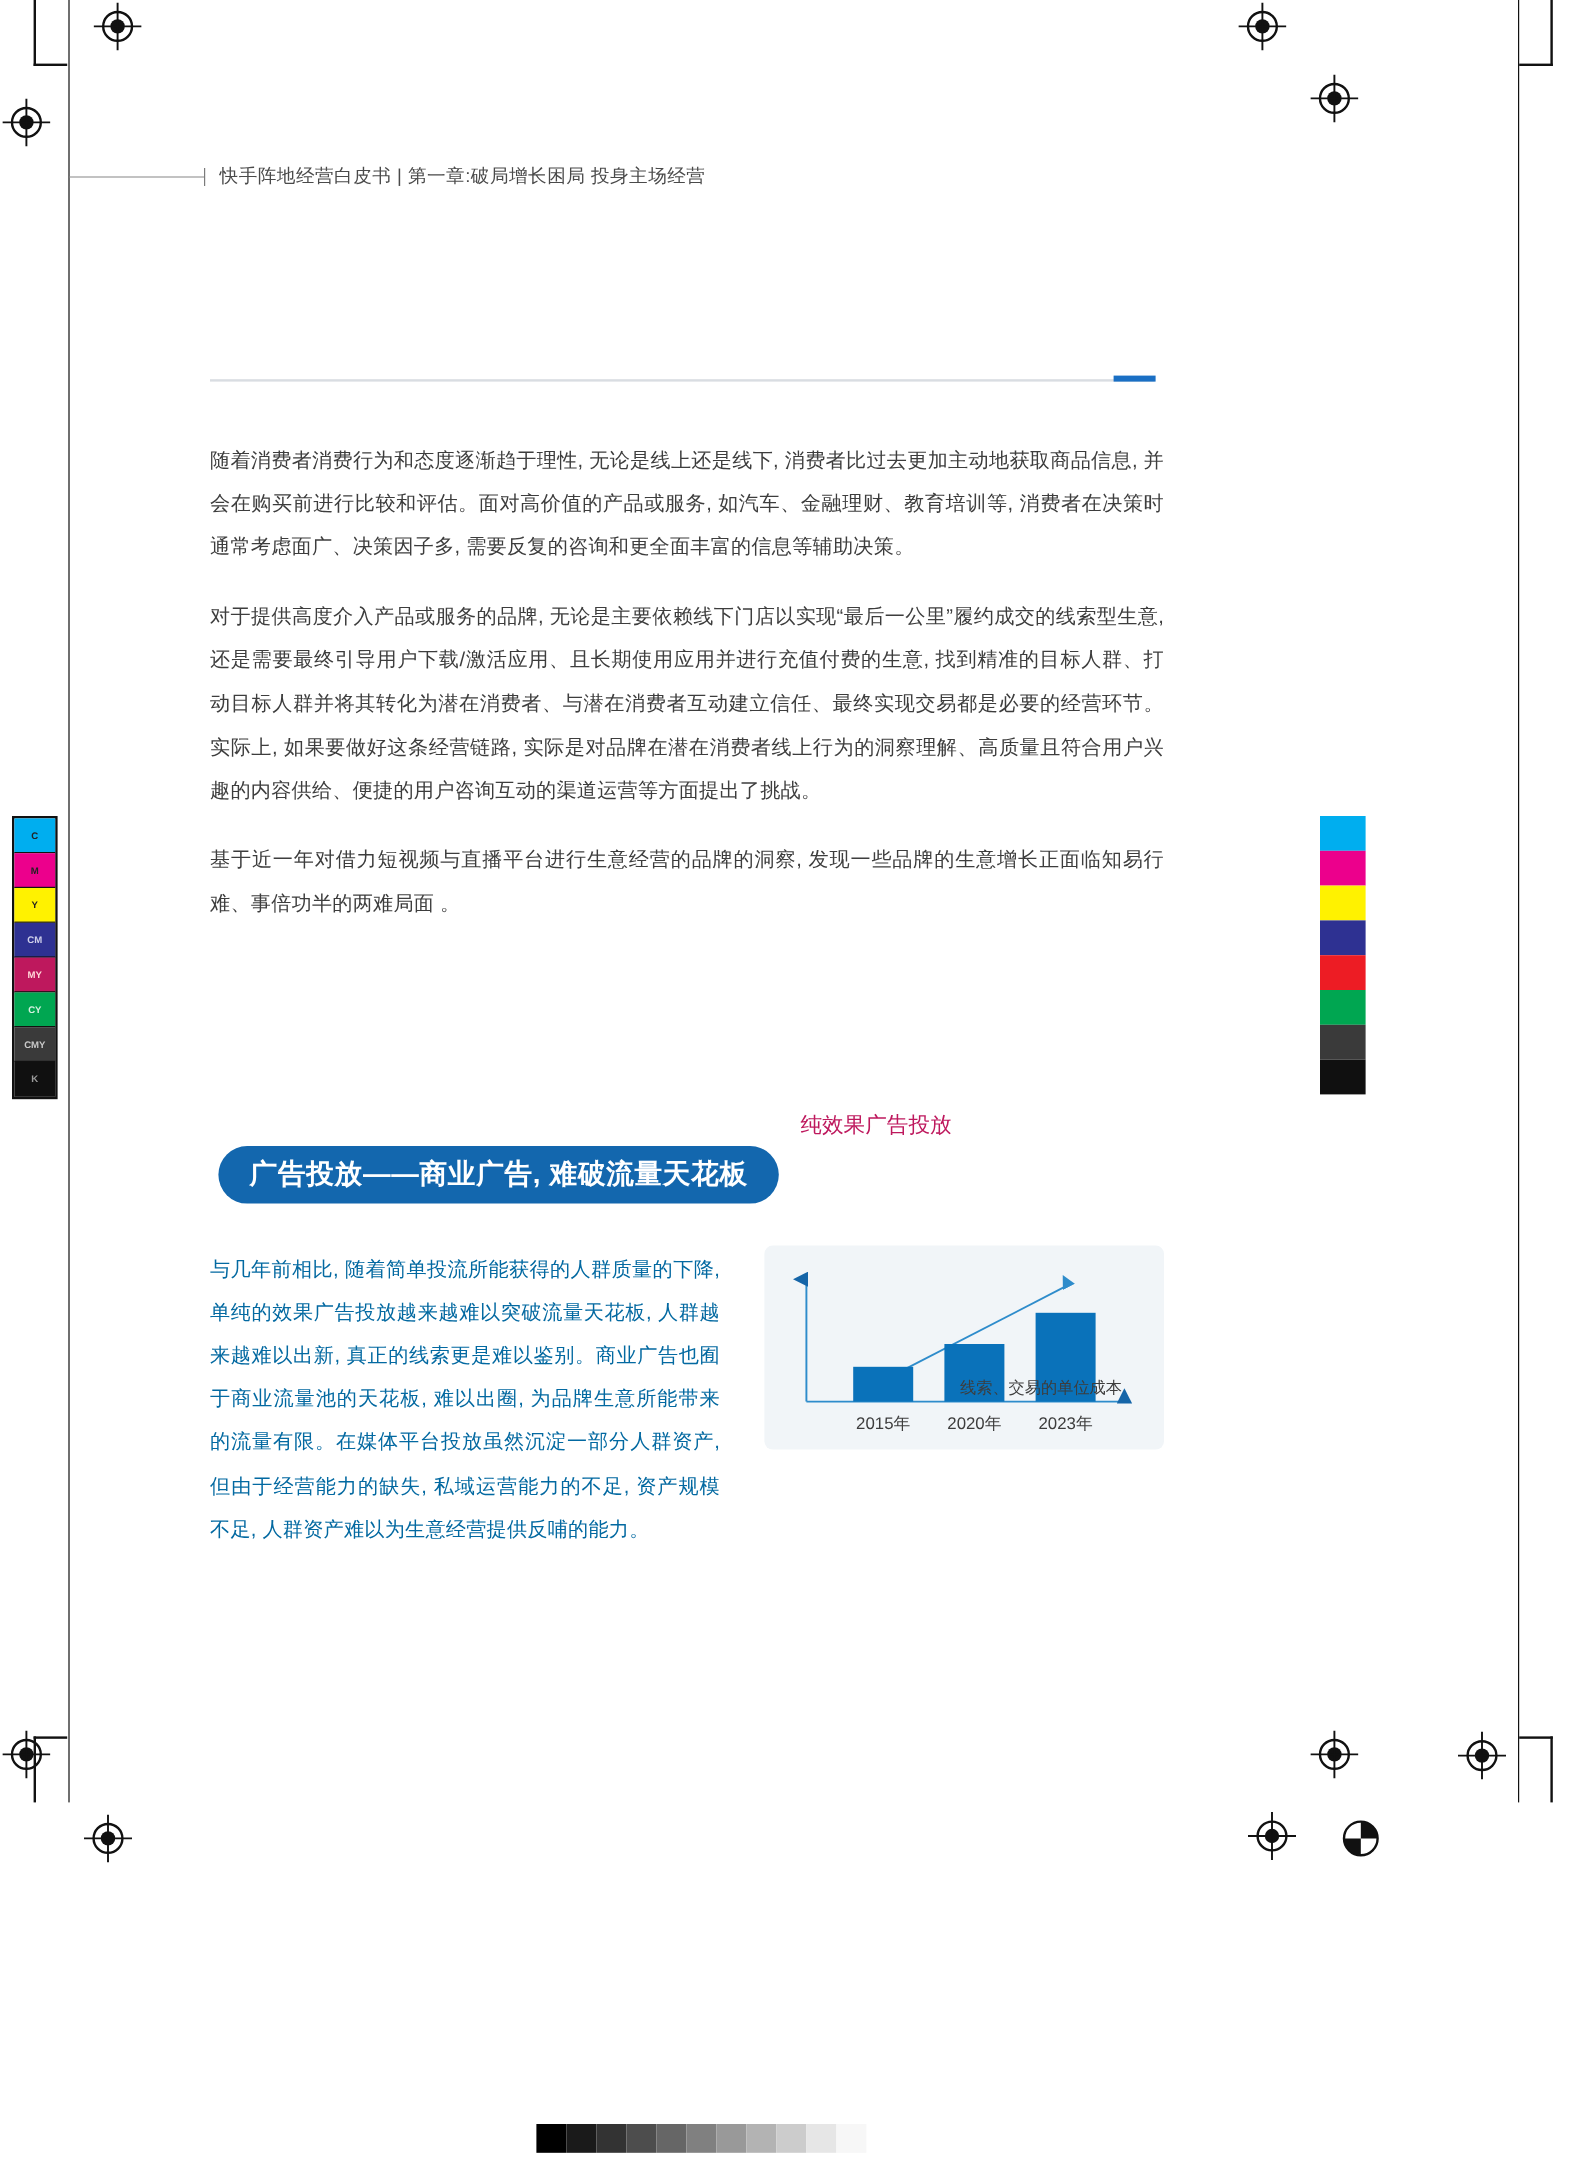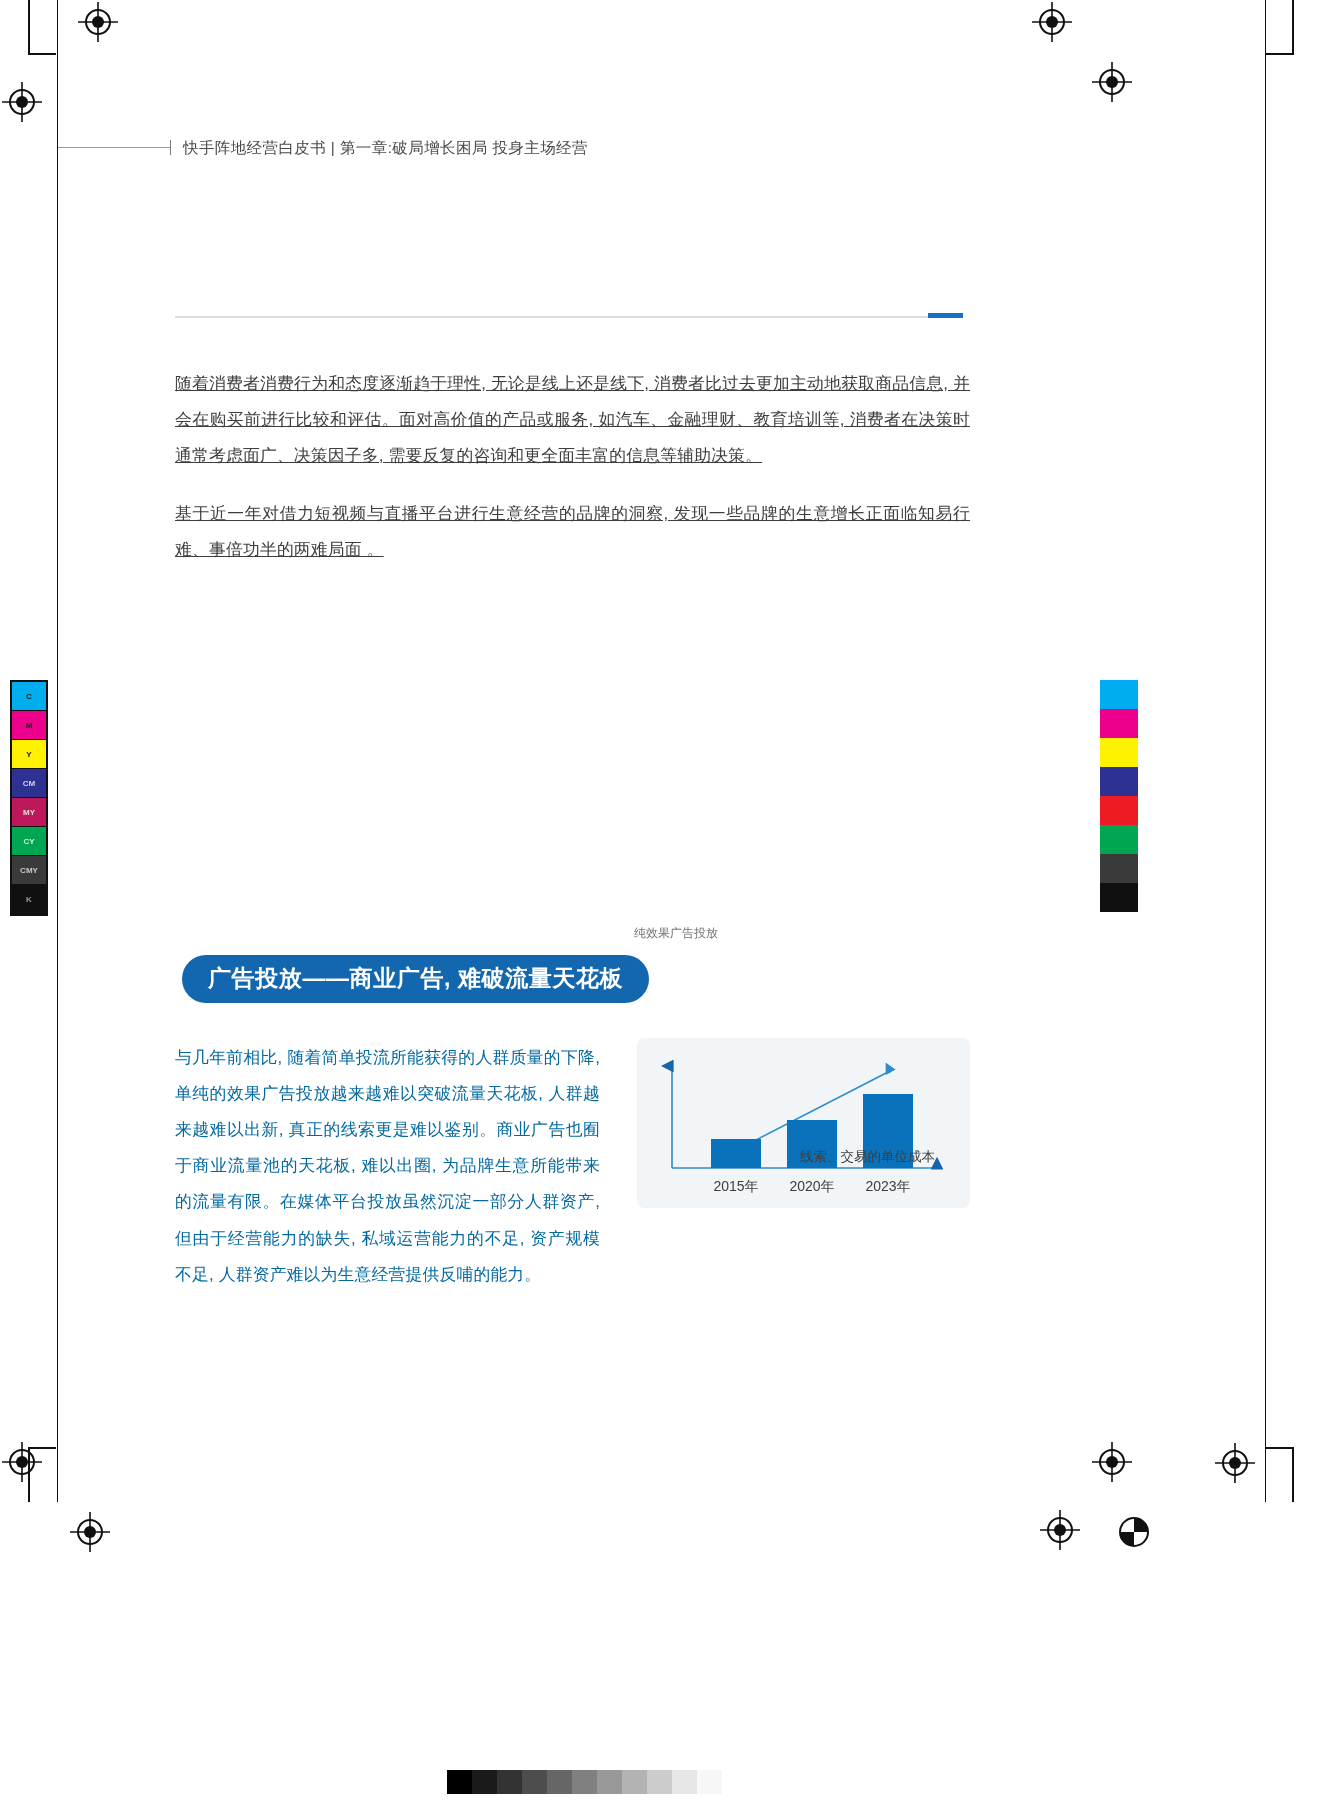--- a/index.html
+++ b/index.html
@@ -45,43 +45,43 @@
           font-size:43px; font-weight:700; color:#1a73c4;
           letter-spacing:.5px; line-height:1.1; white-space:nowrap; }
 
   .divider{ position:absolute; left:175px; top:316px; width:787px; height:2px;
             background:#d9dde2; }
   .divider-cap{ position:absolute; left:928px; top:313px; width:35px; height:5px;
             background:#1a6fc4; }
 
   .body{ position:absolute; left:175px; top:366px; width:795px; }
   .body p{ font-size:16.8px; line-height:2.15; color:#3d3d3d;
-           text-align:justify; letter-spacing:.2px; margin-bottom:22px;text-decoration:underline; }
+           text-align:justify; letter-spacing:.2px; margin-bottom:22px; }
   .body p:last-child{ margin-bottom:0; }
 
   
   .pill{ position:absolute; left:182px; top:955px;
          background:#1367ae; color:#fff; border-radius:26px;
          padding:10px 26px 12px 26px; font-size:23px; font-weight:700;
          letter-spacing:.6px; white-space:nowrap; line-height:1.15; }
 
   
   .lower-text{ position:absolute; left:175px; top:1040px; width:425px; }
   .lower-text p{ font-size:16.8px; line-height:2.15; color:#0369a1;
                  text-align:justify; letter-spacing:.2px; }
 
   
   .chart-card{ position:absolute; left:637px; top:1038px;
                width:333px; height:170px; background:#f1f5f8;
                border-radius:7px; }
   .chart-inner{ position:absolute; left:637px; top:1038px;
                 width:384px; height:170px; }
   .chart-svg{ display:block; }
-  .axis-title{ position:absolute; left:634px; top:925px; font-size:12px;
-               color:#737373; white-space:nowrap; }
+  .axis-title{ position:absolute; left:667px; top:925px; font-size:18px;
+               color:#be185d; white-space:nowrap; }
   .x-caption{ position:absolute; left:800px; top:1148px; font-size:13.5px;
               color:#3d3d3d; white-space:nowrap; }
 
   .tick-label{ font-size:14px; fill:#3d3d3d; }
 
   .pagenum{ position:absolute; left:0; top:1410px; width:1322px;
             text-align:center; font-size:15px; color:#555; }
 
   
   .gray-strip{ position:absolute; left:447px; top:1770px;
@@ -220,20 +220,21 @@
     <span class="tick"></span>
     <span class="htext">快手阵地经营白皮书 | 第一章:破局增长困局 投身主场经营</span>
   </div>
 
 
   <div class="divider"></div>
   <div class="divider-cap"></div>
 
   <div class="body">
     <p>随着消费者消费行为和态度逐渐趋于理性, 无论是线上还是线下, 消费者比过去更加主动地获取商品信息, 并会在购买前进行比较和评估。面对高价值的产品或服务, 如汽车、金融理财、教育培训等, 消费者在决策时通常考虑面广、决策因子多, 需要反复的咨询和更全面丰富的信息等辅助决策。</p>
+    <p>对于提供高度介入产品或服务的品牌, 无论是主要依赖线下门店以实现“最后一公里”履约成交的线索型生意, 还是需要最终引导用户下载/激活应用、且长期使用应用并进行充值付费的生意, 找到精准的目标人群、打动目标人群并将其转化为潜在消费者、与潜在消费者互动建立信任、最终实现交易都是必要的经营环节。实际上, 如果要做好这条经营链路, 实际是对品牌在潜在消费者线上行为的洞察理解、高质量且符合用户兴趣的内容供给、便捷的用户咨询互动的渠道运营等方面提出了挑战。</p>
     <p>基于近一年对借力短视频与直播平台进行生意经营的品牌的洞察, 发现一些品牌的生意增长正面临知易行难、事倍功半的两难局面 。</p>
   </div>
 
   <div class="pill">广告投放——商业广告, 难破流量天花板</div>
 
   <div class="lower-text">
     <p>与几年前相比, 随着简单投流所能获得的人群质量的下降, 单纯的效果广告投放越来越难以突破流量天花板, 人群越来越难以出新, 真正的线索更是难以鉴别。商业广告也囿于商业流量池的天花板, 难以出圈, 为品牌生意所能带来的流量有限。在媒体平台投放虽然沉淀一部分人群资产, 但由于经营能力的缺失, 私域运营能力的不足, 资产规模不足, 人群资产难以为生意经营提供反哺的能力。</p>
   </div>
 
   <div class="chart-card"></div>

